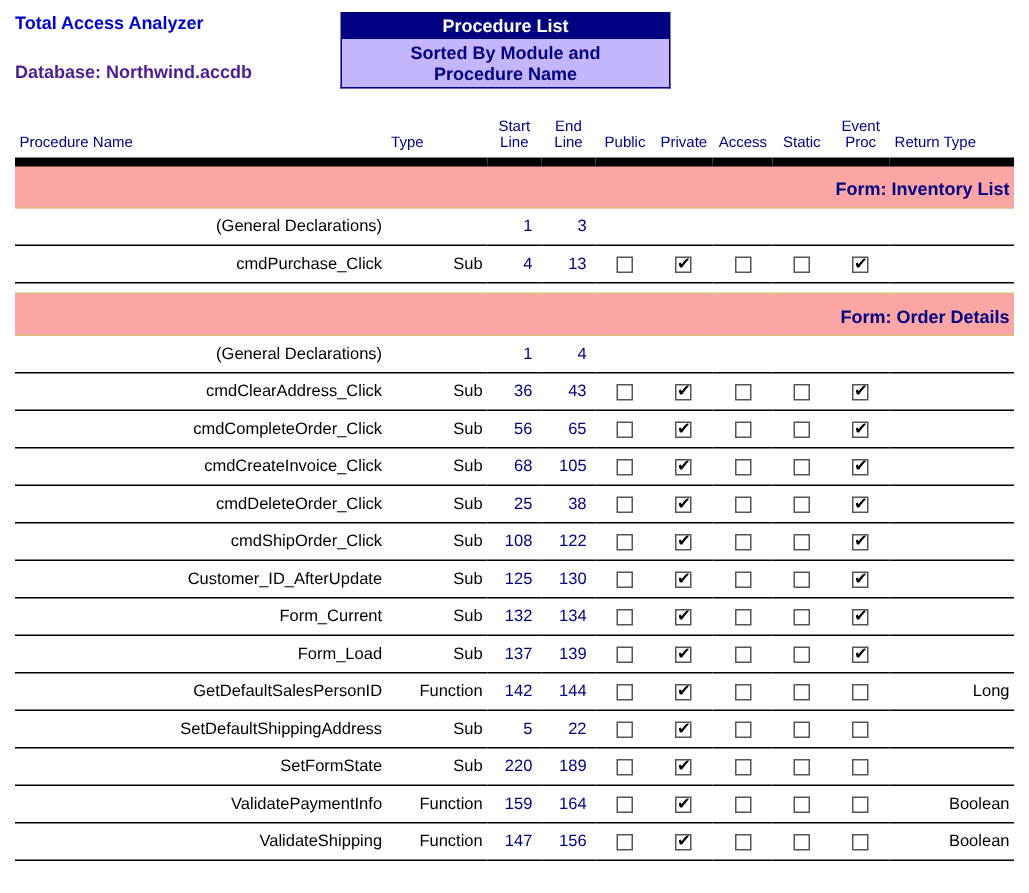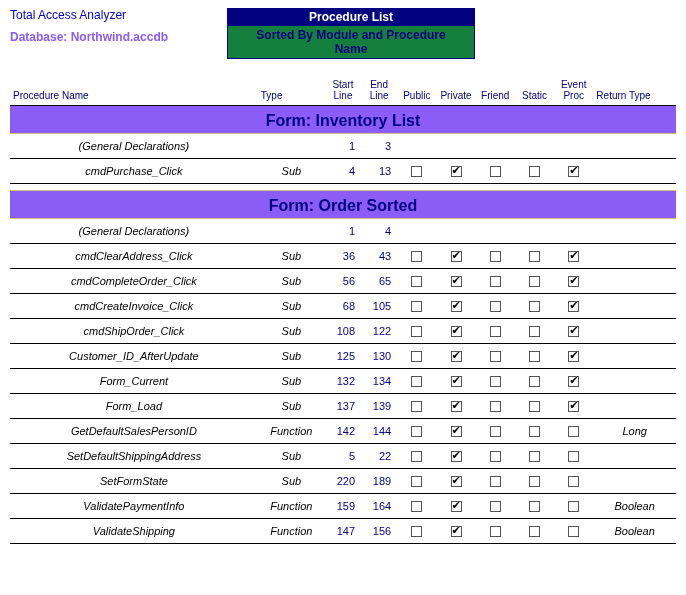--- a/index.html
+++ b/index.html
@@ -14,87 +14,87 @@
   .top-row {
     display: flex;
     align-items: flex-start;
     gap: 12px;
   }
   .left-head {
     width: 205px;
   }
   .app-title {
     color: #0000cc;
-    font-weight: normal;
-    font-size: 12px;
-    margin-bottom: 8px;
+    font-weight: bold;
+    font-size: 12px;
+    margin-bottom: 19px;
   }
   .db-line {
-    color: #8b5cf6;
+    color: #4c1d95;
     font-weight: bold;
     font-size: 12px;
   }
   .banners {
     flex: 0 0 auto;
   }
   .banner1 {
     background: #000080;
     color: #fff;
     font-weight: bold;
     text-align: center;
     font-size: 12px;
     padding: 2px 4px;
-    width: 248px;
+    width: 220px;
     box-sizing: border-box;
   }
   .banner2 {
-    background: #15803d;
+    background: #c4b5fd;
     color: #000080;
     font-weight: bold;
     text-align: center;
     font-size: 12px;
     border: 1px solid #000080;
     border-top: none;
     padding: 2px 20px;
-    width: 248px;
+    width: 220px;
     box-sizing: border-box;
   }
   table.grid {
     border-collapse: collapse;
     width: 100%;
     margin-top: 18px;
   }
   th {
     font-size: 10px;
     font-weight: normal;
     color: #000080;
-    border-bottom: 1px solid #000000;
+    border-bottom: 6px solid #000000;
     padding: 2px 3px 4px 3px;
     vertical-align: bottom;
     text-align: center;
   }
   th.left { text-align: left; }
   td {
     font-size: 11px;
     padding: 3px 3px;
     border-bottom: 1px solid #000;
     vertical-align: middle;
     text-align: center;
     height: 18px;
   }
-  td.left { text-align: center; font-style: italic; }
+  td.left { text-align: right; }
   td.num { text-align: right; padding-right: 6px; color:#000080;}
   tr.section td {
-    background: #8b5cf6;
+    background: #fca5a5;
     color: #000080;
     font-weight: bold;
-    font-size: 16px;
+    font-size: 12px;
     border-bottom: 1px solid #d8c07a;
     border-top: 1px solid #d8c07a;
-    text-align: center;
+    text-align: right;
     padding-top: 6px;
     padding-bottom: 3px;
   }
   tr.prespace td {
     border: none;
     height: 6px;
     padding: 0;
   }
   .chk {
     display: inline-block;
@@ -154,21 +154,21 @@
   <thead>
     <tr>
       <th class="left">Procedure Name</th>
       <th class="left">Type</th>
       <th style="white-space:pre-line;">Start
 Line</th>
       <th style="white-space:pre-line;">End
 Line</th>
       <th>Public</th>
       <th>Private</th>
-      <th>Friend</th>
+      <th>Access</th>
       <th>Static</th>
       <th style="white-space:pre-line;">Event
 Proc</th>
       <th class="left">Return Type</th>
     </tr>
   </thead>
   <tbody id="tbody">
       <tr class="section">
         <td colspan="10">Form: Inventory List</td>
       </tr>
@@ -193,21 +193,21 @@
         <td><span class="chk checked"></span></td>
         <td><span class="chk"></span></td>
         <td><span class="chk"></span></td>
         <td><span class="chk checked"></span></td>
         <td class="left"></td>
       </tr>
       <tr class="prespace">
         <td colspan="10"></td>
       </tr>
       <tr class="section">
-        <td colspan="10">Form: Order Sorted</td>
+        <td colspan="10">Form: Order Details</td>
       </tr>
       <tr>
         <td class="left">(General Declarations)</td>
         <td class="left"></td>
         <td class="num">1</td>
         <td class="num">4</td>
         <td></td>
         <td></td>
         <td></td>
         <td></td>
@@ -236,20 +236,32 @@
         <td><span class="chk"></span></td>
         <td><span class="chk"></span></td>
         <td><span class="chk checked"></span></td>
         <td class="left"></td>
       </tr>
       <tr>
         <td class="left">cmdCreateInvoice_Click</td>
         <td class="left">Sub</td>
         <td class="num">68</td>
         <td class="num">105</td>
+        <td><span class="chk"></span></td>
+        <td><span class="chk checked"></span></td>
+        <td><span class="chk"></span></td>
+        <td><span class="chk"></span></td>
+        <td><span class="chk checked"></span></td>
+        <td class="left"></td>
+      </tr>
+      <tr>
+        <td class="left">cmdDeleteOrder_Click</td>
+        <td class="left">Sub</td>
+        <td class="num">25</td>
+        <td class="num">38</td>
         <td><span class="chk"></span></td>
         <td><span class="chk checked"></span></td>
         <td><span class="chk"></span></td>
         <td><span class="chk"></span></td>
         <td><span class="chk checked"></span></td>
         <td class="left"></td>
       </tr>
       <tr>
         <td class="left">cmdShipOrder_Click</td>
         <td class="left">Sub</td>

